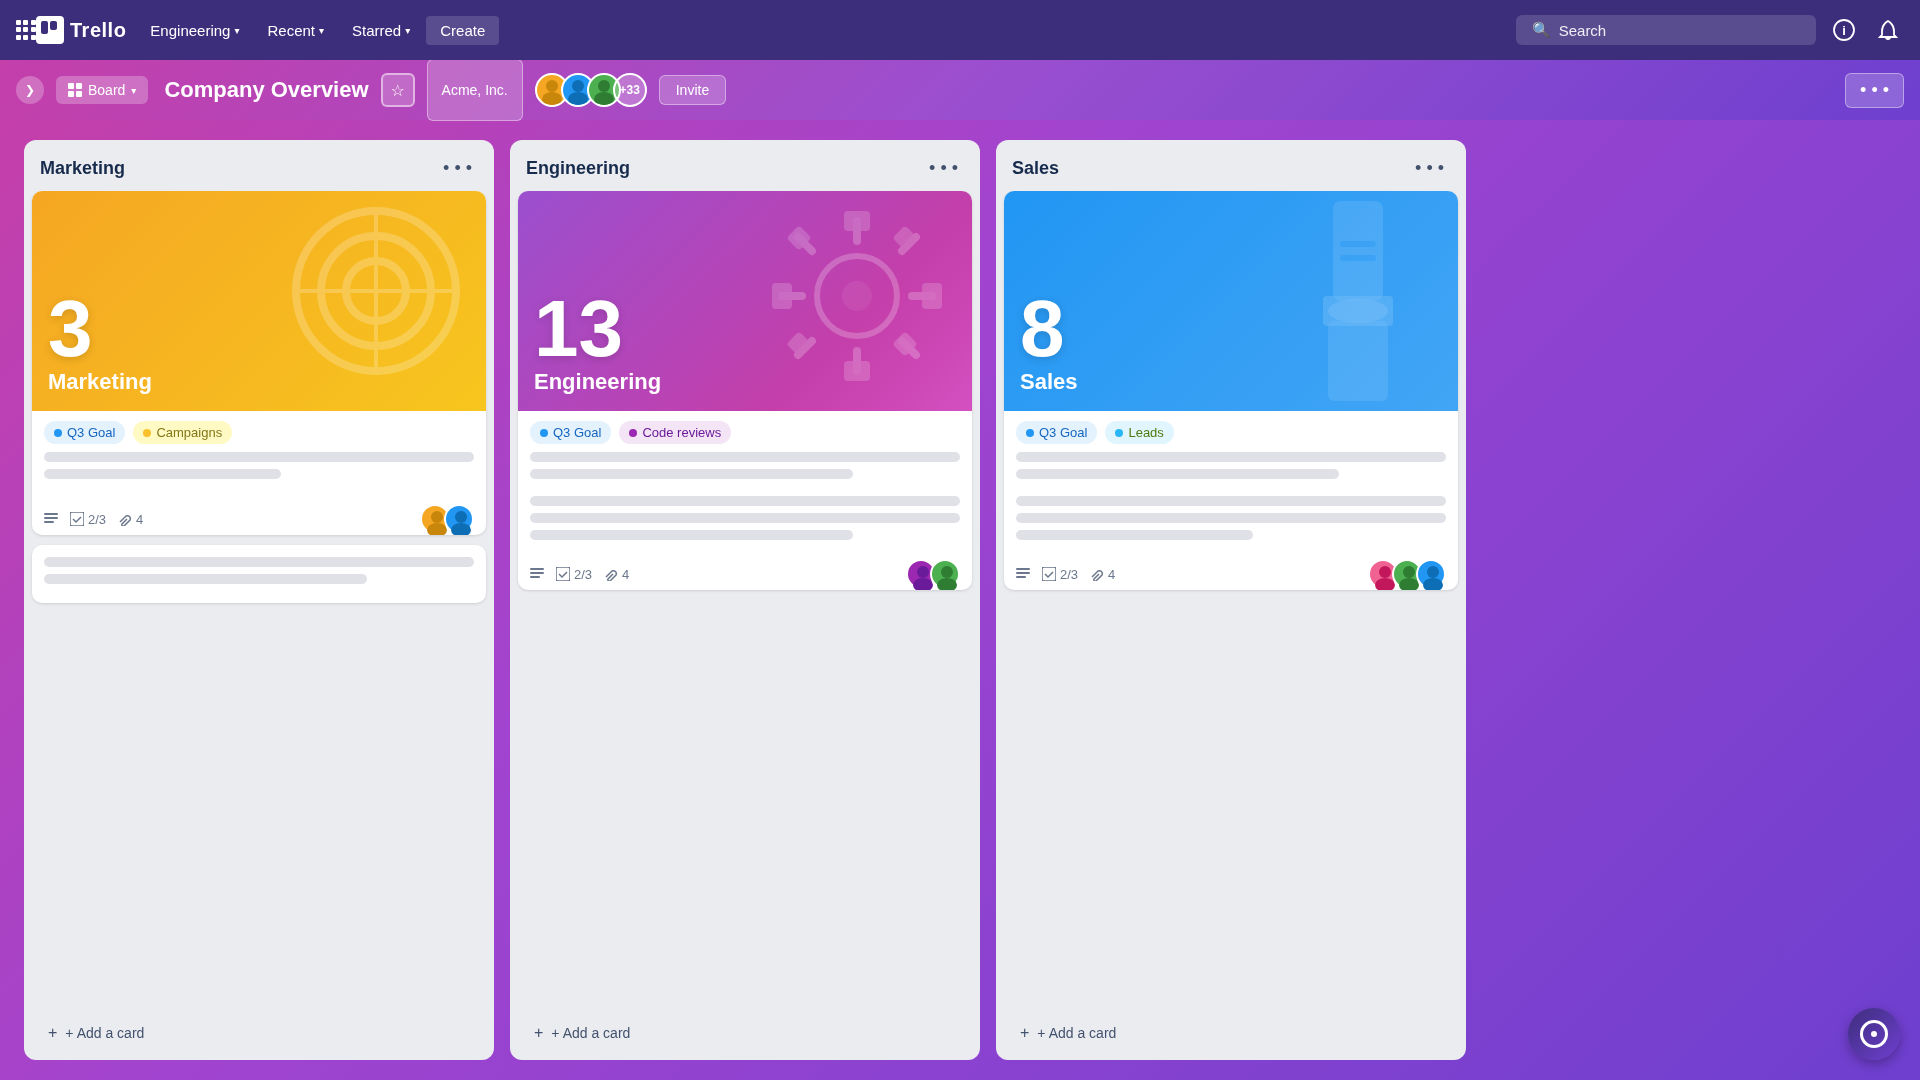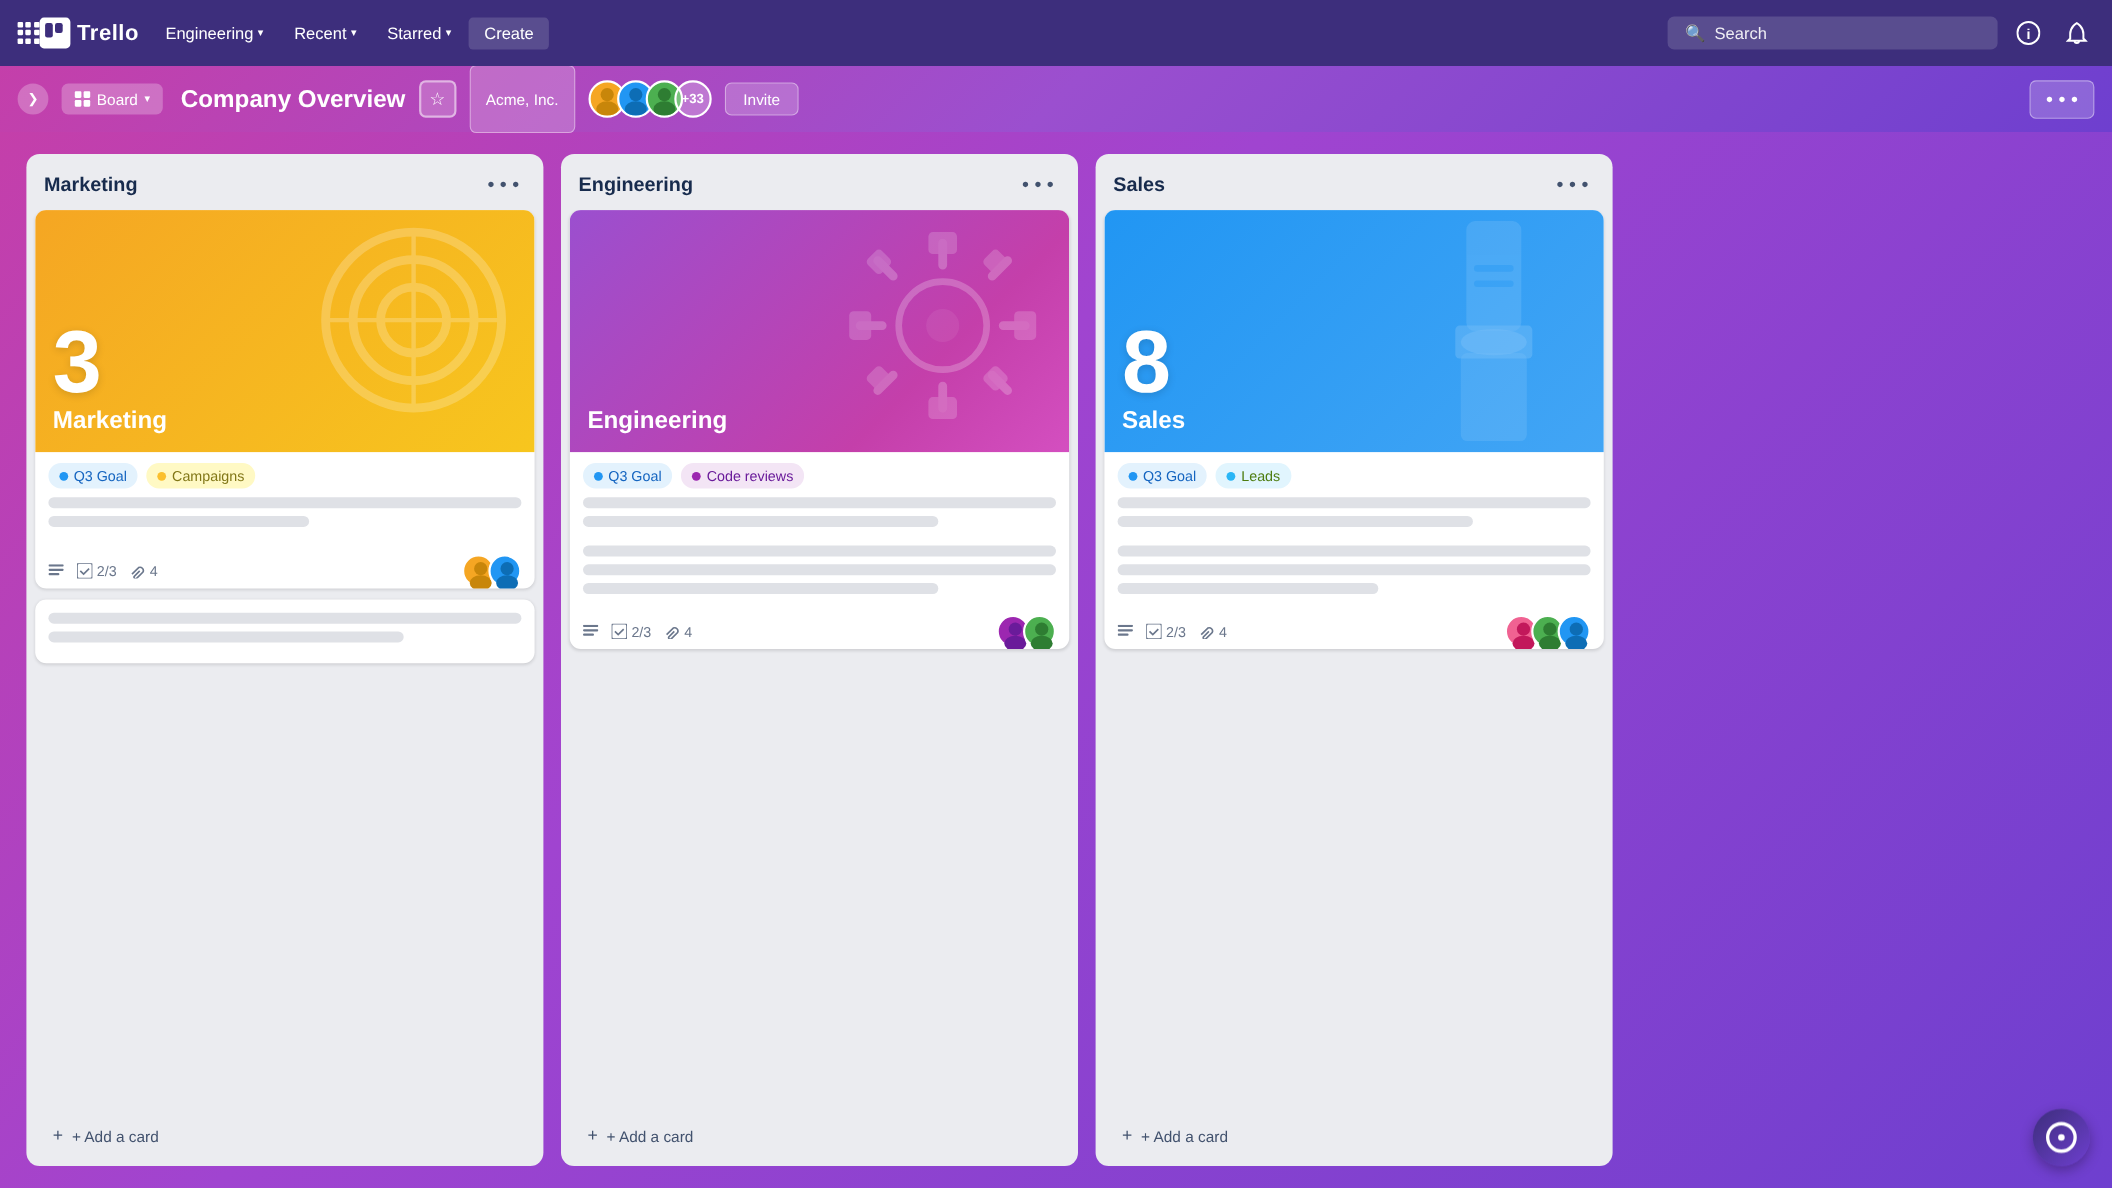--- a/index.html
+++ b/index.html
@@ -664,20 +664,21 @@
 
             <rect x="82" y="10" width="26" height="20" rx="4" fill="white" opacity="0.8"></rect>
             <rect x="82" y="160" width="26" height="20" rx="4" fill="white" opacity="0.8"></rect>
             <rect x="10" y="82" width="20" height="26" rx="4" fill="white" opacity="0.8"></rect>
             <rect x="160" y="82" width="20" height="26" rx="4" fill="white" opacity="0.8"></rect>
             <rect x="28" y="28" width="18" height="18" rx="4" fill="white" opacity="0.8" transform="rotate(45 37 37)"></rect>
             <rect x="134" y="28" width="18" height="18" rx="4" fill="white" opacity="0.8" transform="rotate(45 143 37)"></rect>
             <rect x="28" y="134" width="18" height="18" rx="4" fill="white" opacity="0.8" transform="rotate(45 37 143)"></rect>
             <rect x="134" y="134" width="18" height="18" rx="4" fill="white" opacity="0.8" transform="rotate(45 143 143)"></rect>
           </svg>
+          <div class="cover-number">13</div>
           <div class="cover-label">Engineering</div>
         </div>
         <div class="card-body">
           <div class="card-tags">
             <div class="tag tag-blue">
               <div class="tag-dot"></div>
               <span>Q3 Goal</span>
             </div>
             <div class="tag tag-purple">
               <div class="tag-dot"></div>

